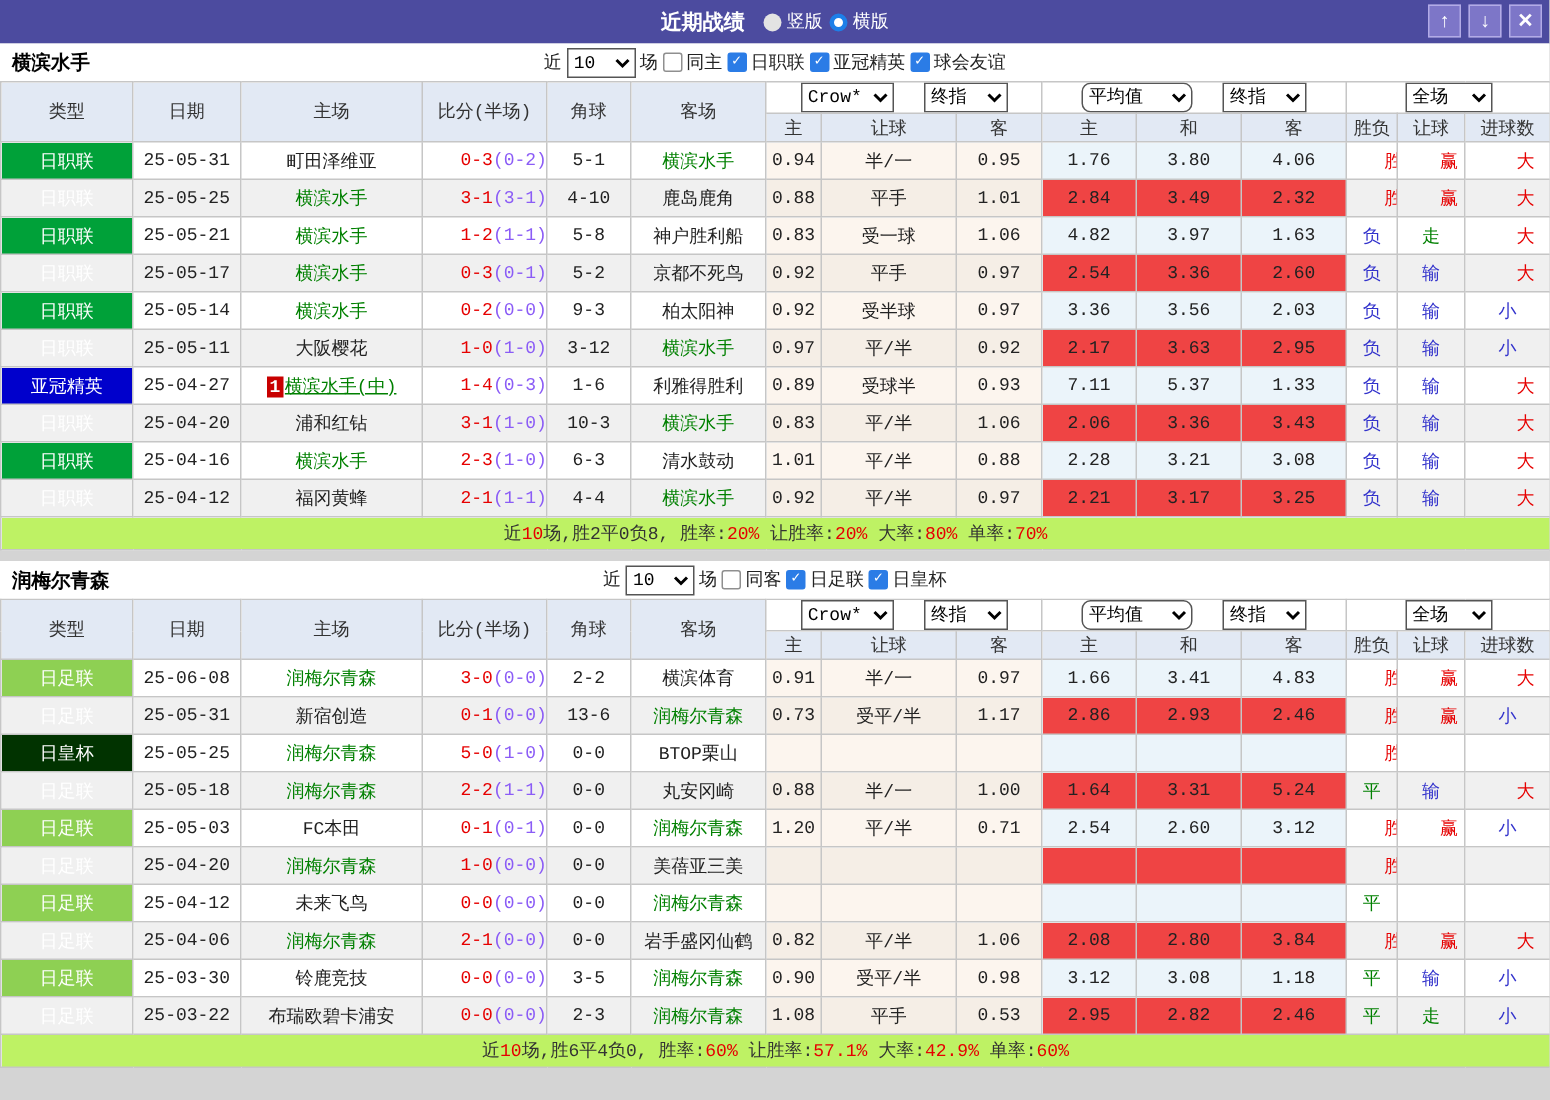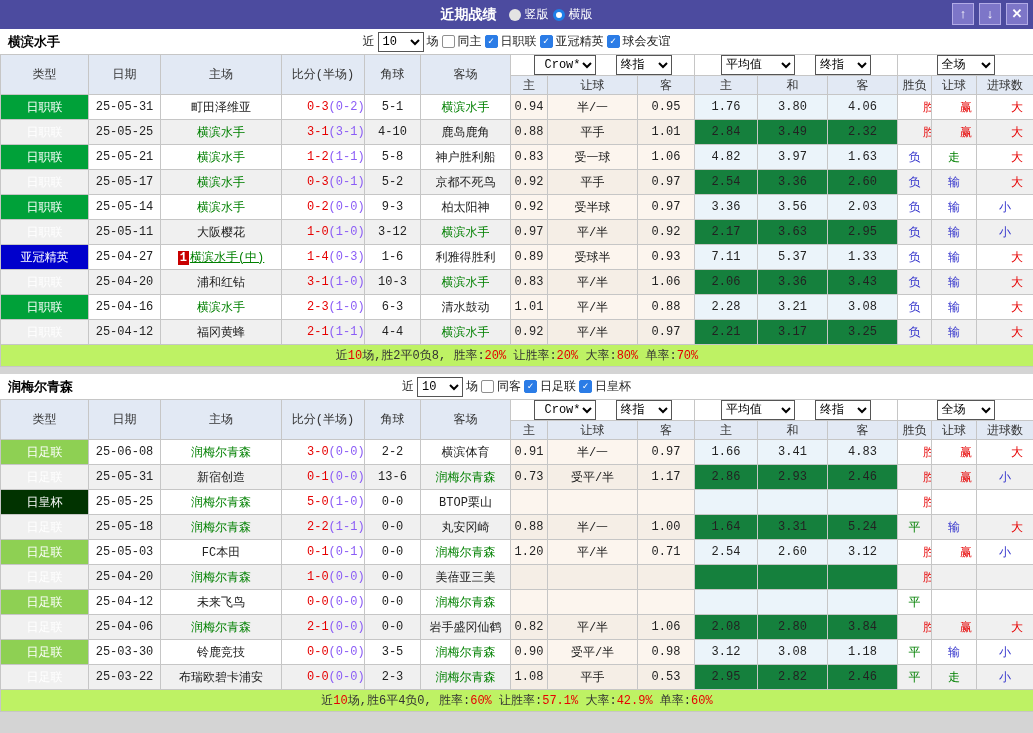--- a/index.html
+++ b/index.html
@@ -19,39 +19,39 @@
   .winbtn { width:22px; height:22px; background:#7d76c8; border:1px solid #b2abe6; color:#fff;
     font-weight:bold; font-size:13px; line-height:20px; text-align:center; padding:0; cursor:pointer; }
   
   .section { background:#fff;font-family:Liberation Mono, monospace; }
   .sec-gap { margin-bottom:7px; }
   .filter-row { height:25px; display:flex; align-items:center; position:relative; background:#fff; }
   .team-name { position:absolute; left:8px; font-weight:bold; font-size:13px; color:#000; }
   .filter-center { margin:0 auto; display:flex; align-items:center; gap:3px; }
   select { font-family:inherit; font-size:12px; height:20px; border:1px solid #555; background:#fff; color:#000; }
   .sel-count { width:46px; }
-  .sel-odds { width:62px;padding-left:6px; }
+  .sel-odds { width:62px; }
   .sel-final { width:56px;margin-left:12px; }
-  .sel-avg { width:74px; }
+  .sel-avg { width:74px;border-radius:6px; }
   .sel-scope { width:58px; }
   .cb { width:13px; height:13px; border:1px solid #8f8f8f; border-radius:2px; background:#fff;
     display:inline-flex; align-items:center; justify-content:center; cursor:pointer; }
   .cb.checked { background:#2b7ce6; border-color:#2b7ce6; }
   .cb .check { color:#fff; font-size:10px; font-weight:bold; line-height:1; }
   
   table { border-collapse:collapse; table-layout:fixed; width:1033px; }
   th, td { border:1px solid #c6c6c6; text-align:center; padding:0 1px; font-weight:normal;
     overflow:hidden; white-space:nowrap; }
   thead th { background:#e2e9f4; height:19px; color:#333; }
   thead th.selrow { background:#fff; }
   .selwrap { display:flex; justify-content:center; align-items:center; gap:8px; }
   tbody td { height:25px; background:#fff; }
   tr.even td { background:#f0f0f0; }
   td.crow { background:#fcf5ee; } tr.even td.crow { background:#f5eee6; }
-  td.avg  { background:#ebf4fa; } tr.even td.avg  { background:#15803d; }
+  td.avg  { background:#ebf4fa; } tr.even td.avg  { background:#ef4444; }
   td.lg-j1  { background:#00a139; color:#fff; }
   td.lg-acl { background:#0000cc; color:#fff; }
   td.lg-jfl { background:#8ed053; color:#fff; }
   td.lg-emp { background:#013300; color:#fff; }
   .team { color:#008000; }
   .link { text-decoration:underline; cursor:pointer; }
   .badge1 { background:#c80000; color:#fff; font-weight:bold; padding:0 2px; margin-right:1px; }
   .c-red { color:#e60000;margin-left:24px; } .c-green { color:#008000; } .c-blue { color:#3333cc; }
   .s-half { color:#8b5cf6; }
   tfoot td { height:22px; background:#bef264; color:#333; }

